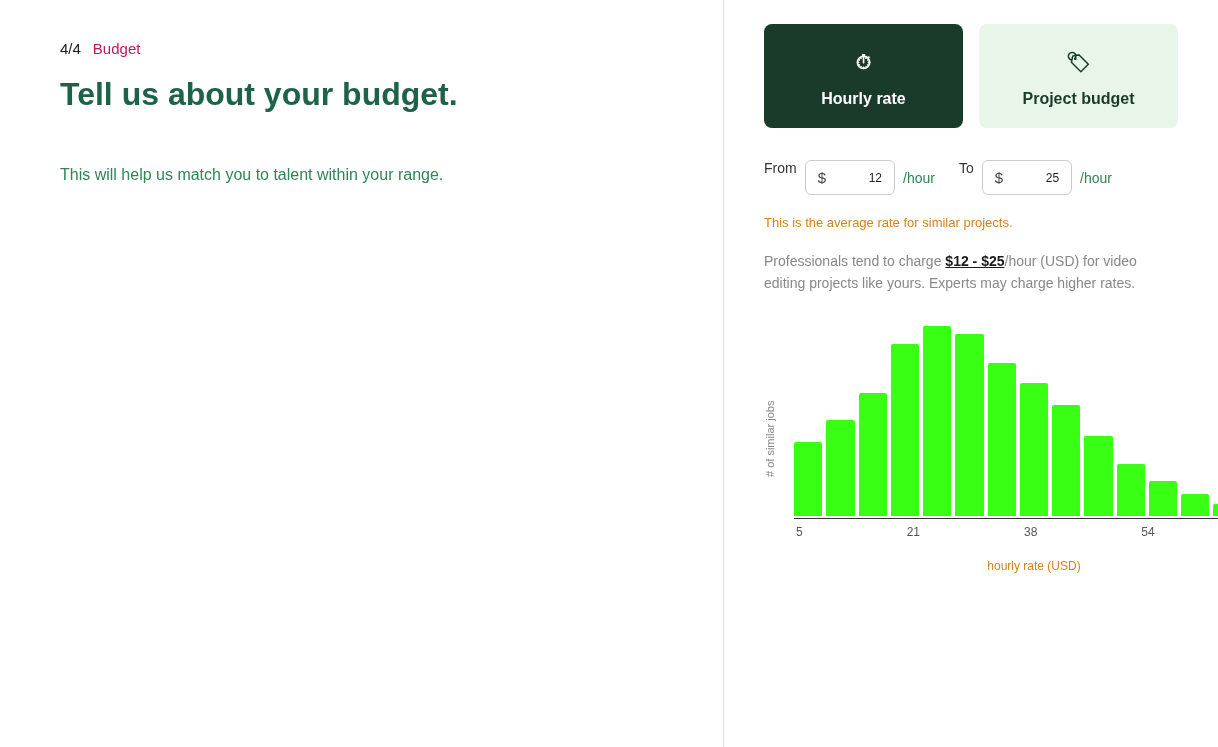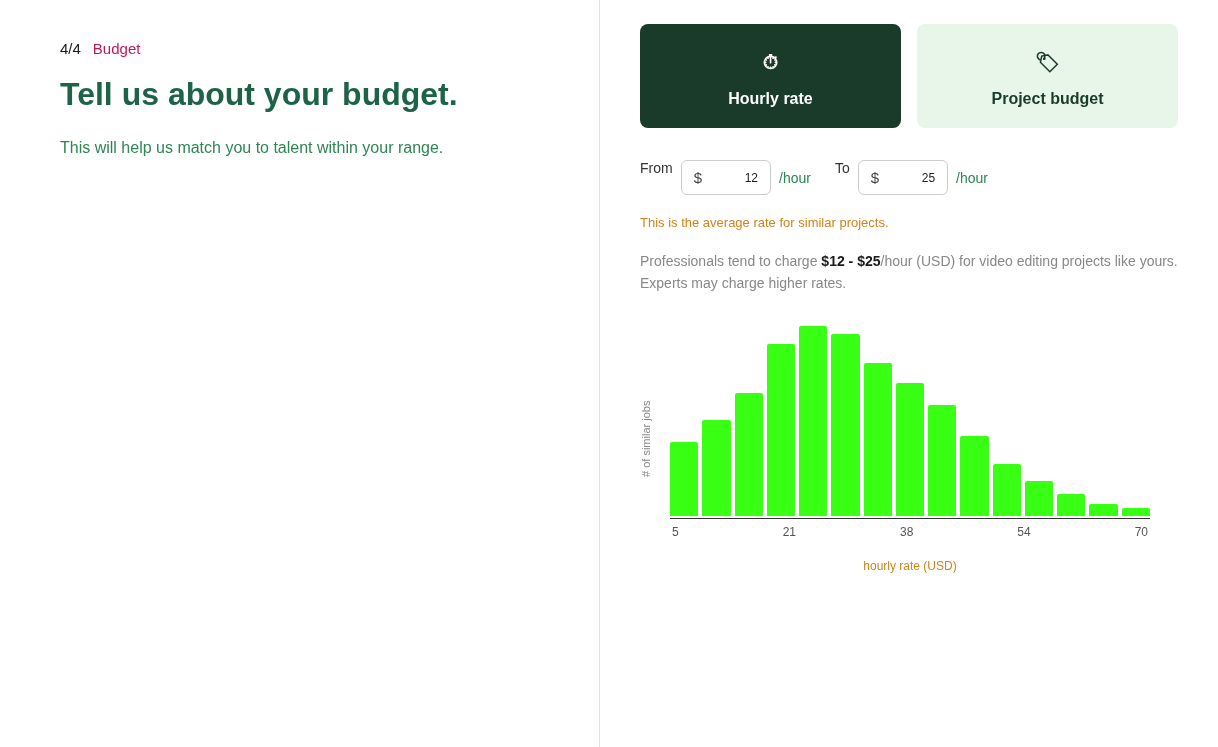--- a/index.html
+++ b/index.html
@@ -5,21 +5,21 @@
     * { box-sizing: border-box; margin: 0; padding: 0; }
     body {
       font-family: -apple-system, BlinkMacSystemFont, 'Segoe UI', sans-serif;
       background: #fff;
       width: 1218px;
       height: 747px;
       display: flex;
       overflow: hidden;
     }
     .left-panel {
-      width: 600px;
+      width: 724px;
       padding: 40px 60px;
       border-right: 1px solid #e0e0e0;
       display: flex;
       flex-direction: column;
       justify-content: flex-start;
     }
     .step-label {
       display: flex;
       align-items: center;
       gap: 12px;
@@ -39,20 +39,21 @@
       font-size: 32px;
       font-weight: 700;
       color: #1d6348;
       line-height: 1.1;
       margin-bottom: 24px;
     }
     .subtitle {
       font-size: 16px;
       color: #2d8653;
       line-height: 1.5;
+      margin-top: 27px;
     }
     .right-panel {
       flex: 1;
       padding: 24px 40px;
       overflow-y: auto;
     }
     .button-row {
       display: flex;
       gap: 16px;
       margin-bottom: 32px;
@@ -143,20 +144,21 @@
     }
     .pro-note {
       font-size: 14px;
       color: #888;
       line-height: 1.6;
       margin-top: 20px;
       margin-bottom: 24px;
     }
     .pro-note strong {
       color: #1a1a1a;
+      text-decoration: underline;
     }
     .chart-area {
       position: relative;
       padding-left: 30px;
       padding-bottom: 40px;
     }
     .chart-y-label {
       position: absolute;
       left: 0;
       top: 50%;

